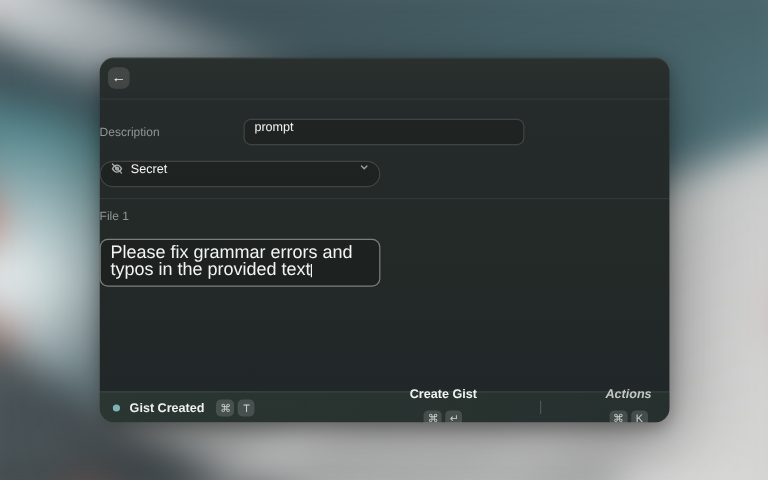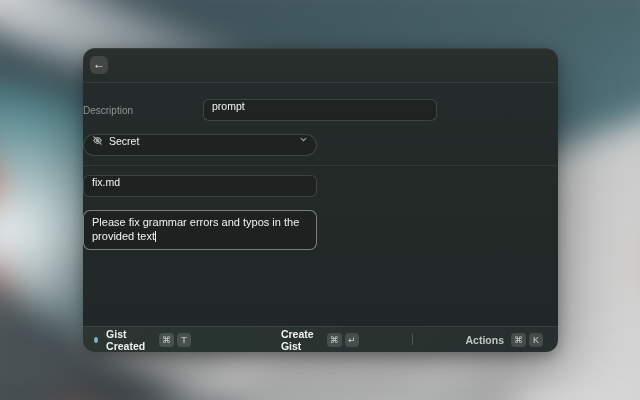--- a/index.html
+++ b/index.html
@@ -49,44 +49,44 @@
   .form-label { width:107px; flex:none; margin-right:13px;
     color:#8f9694; font-size:10px; }
   .form-label.top { align-self:flex-start; padding-top:5px; }
   .field { width:234px; height:22px; border:1px solid rgba(255,255,255,.15); border-radius:6px;
     background:rgba(0,0,0,.16); color:#f2f4f3; font-size:10.5px; display:flex; 
     padding:0 8px; }
   .select-field { justify-content:flex-start; gap:6px;border-radius:11px; }
   .select-field .grow { flex:1; }
   .section-divider { height:1px; background:rgba(255,255,255,.07); margin:9px 0 -4px 0; }
   .textarea-field { width:234px; height:40px; border:1px solid rgba(255,255,255,.42); border-radius:7px;
-    background:rgba(0,0,0,.16); color:#f2f4f3; font-size:11px; line-height:14px;
+    background:rgba(0,0,0,.16); color:#f2f4f3; font-size:15px; line-height:14px;
     padding:4px 8px; }
   .caret { display:inline-block; width:1px; height:11px; background:#f2f4f3; vertical-align:-2px;
     animation:blink 1s steps(1) infinite; }
   @keyframes blink { 50% { opacity:0; } }
 
   .icon-eye-off svg, .icon-chevron svg { display:block; }
   .icon-eye-off { color:#a7aeac; }
   .icon-chevron { color:#9aa09e; }
 
   
   .status-bar { height:26px; flex:none; display:flex; align-items:center; padding:0 11px;
     border-top:1px solid rgba(255,255,255,.08);
     background:linear-gradient(90deg,rgba(66,92,72,.28),rgba(56,78,64,.22));gap:43px; }
   .status-left { display:flex; align-items:center; gap:6px; }
   .status-dot { width:6px; height:6px; border-radius:50%; background:#7fb2b5; margin-right:2px; }
   .status-message { color:#eef0ef; font-size:10.5px; font-weight:600; margin-right:4px; }
   .kbd { min-width:14px; height:14px; padding:0 3px; border-radius:4px; background:rgba(255,255,255,.14);
     color:#cdd1cf; font-size:9px; line-height:14px; text-align:center; }
   .kbd + .kbd { margin-left:3px; }
   .spacer { flex:1; }
-  .action-group { display:flex; align-items:center; gap:7px; border-radius:5px; padding:2px 4px; }
+  .action-group { display:flex; align-items:center; gap:7px; border-radius:5px; padding:2px 4px;flex-direction:column; }
   .action-label { font-size:10.5px; font-weight:700; color:#f2f4f3; }
-  .action-label.secondary { color:#c2c6c4; font-weight:600; }
+  .action-label.secondary { color:#c2c6c4; font-weight:600;font-style:italic; }
   .bar-divider { width:1px; height:11px; background:rgba(255,255,255,.18); margin:0 6px; }
   .keys { display:flex; }
 </style>
 </head>
 <body>
 
 <div class="wallpaper">
   <div class="wp-base"></div>
   <div class="wp-topband"></div>
   <div class="wp-tealwedge"></div>
@@ -132,23 +132,21 @@
           <svg width="9" height="9" viewBox="0 0 12 12" fill="none" stroke="currentColor" stroke-width="1.6" stroke-linecap="round">
             <polyline points="3,4.5 6,7.5 9,4.5"></polyline>
           </svg>
         </span>
       </div>
     </div>
 
     <div class="section-divider"></div>
 
     <div class="form-row">
-      <div class="field">
-        <span>fix.md</span>
-      </div>
+      <div class="form-label">File 1</div>
     </div>
 
     <div class="form-row">
       <div class="textarea-field">
         <span>Please fix grammar errors and typos in the provided text</span><span class="caret"></span>
       </div>
     </div>
 
   </div>
 

